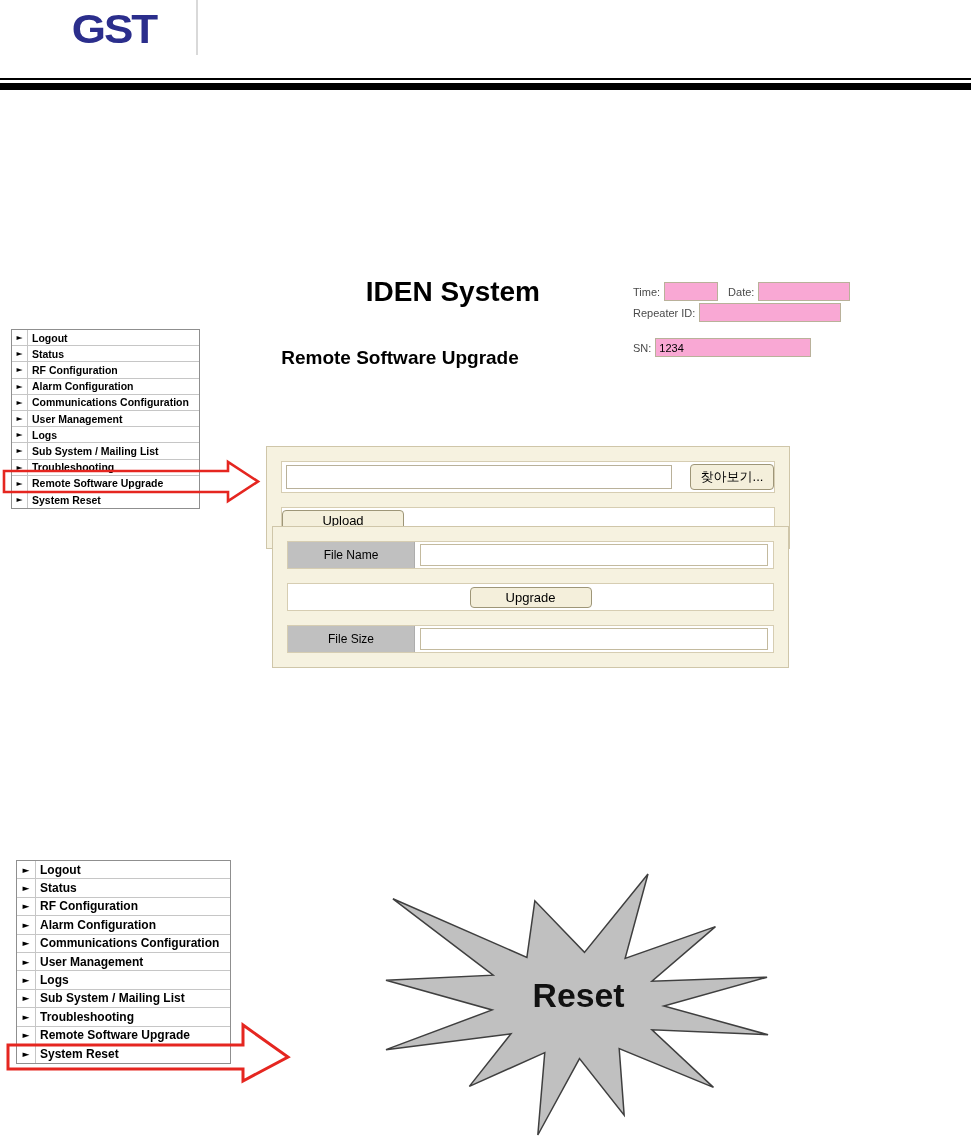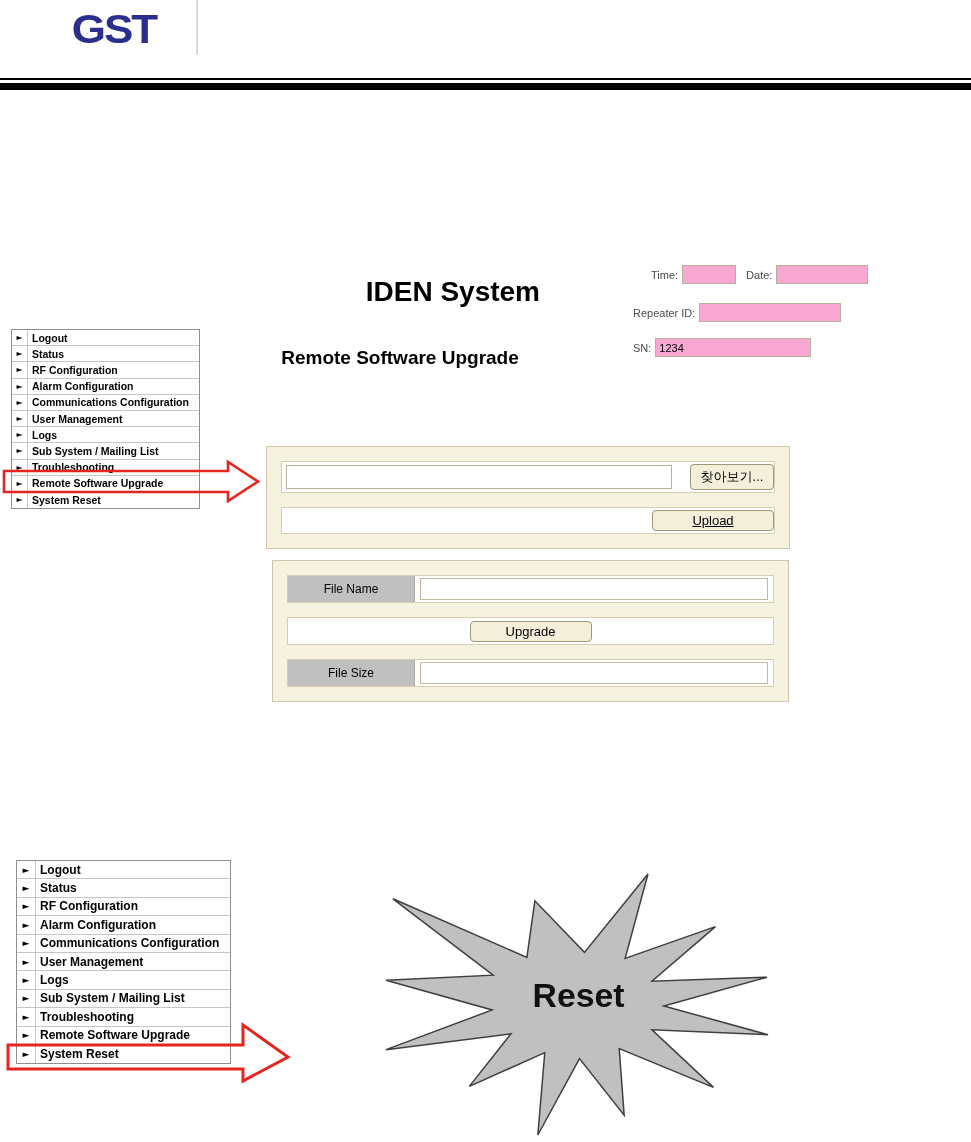--- a/index.html
+++ b/index.html
@@ -17,21 +17,21 @@
   #rule-thick{left:0;top:83px;width:971px;height:7px;background:#000;}
 
   
   #title-main{left:250px;top:276px;width:290px;text-align:right;font-size:28px;font-weight:bold;color:#000;}
   #title-sub{left:240px;top:347px;width:320px;text-align:center;font-size:19px;font-weight:bold;color:#000;}
 
   
   .field-label{font-size:11px;color:#4a4a4a;margin-right:4px;}
   .field-input{border:1px solid #b9b19a;background:#f9a8d4;height:15px;font-size:11px;color:#000;padding:1px 3px;font-family:inherit;}
   .field-row{position:absolute;display:flex;align-items:center;}
-  #row-time{left:633px;top:265px;margin-left:18px;}
+  #row-time{left:633px;top:282px;}
   #row-repeater{left:633px;top:303px;}
   #row-sn{left:633px;top:338px;}
 
   
   .menu{border:1px solid #8f8f8f;background:#fff;}
   .menu-row{display:flex;align-items:center;border-bottom:1px solid #c6c6c6;box-sizing:border-box;}
   .menu-row:last-child{border-bottom:none;}
   .menu-bullet{display:flex;align-items:center;justify-content:center;border-right:1px solid #c6c6c6;height:100%;box-sizing:border-box;color:#000;font-family:"DejaVu Sans",sans-serif;}
   .menu-label{font-weight:bold;color:#000;padding-left:4px;white-space:nowrap;}
   #menu1{left:11px;top:329px;width:187px;}
@@ -41,26 +41,26 @@
   #menu2{left:16px;top:860px;width:213px;}
   #menu2 .menu-row{height:18.4px;}
   #menu2 .menu-bullet{width:19px;font-size:9px;}
   #menu2 .menu-label{font-size:12px;}
 
   
   .panel{background:#f6f2e0;border:1px solid #cfc6a9;box-sizing:border-box;}
   .panel-row{background:#fff;border:1px solid #d6cdb2;margin:14px;display:flex;align-items:center;}
   #panel1{left:266px;top:446px;width:524px;}
   #panel1 .row-file{height:30px;}
-  #panel1 .row-upload{height:25px;justify-content:flex-end;text-decoration:underline;}
+  #panel1 .row-upload{height:25px;justify-content:flex-start;text-decoration:underline;}
   #file-path-input{width:388px;height:20px;margin-left:4px;border:1px solid #b9b19a;font-size:12px;padding:1px 3px;font-family:inherit;}
   .xp-btn{background:#f4efdb;border:1px solid #9e9678;border-radius:4px;font-size:13px;color:#000;font-family:inherit;cursor:pointer;}
   #browse-btn{width:86px;height:26px;margin-left:18px;}
   #upload-btn,#upgrade-btn{width:122px;height:21px;font-size:13px;}
-  #panel2{left:272px;top:560px;width:517px;}
+  #panel2{left:272px;top:526px;width:517px;}
   #panel2 .info-row{height:26px;}
   #panel2 .row-upgrade{height:26px;justify-content:center;}
   .gray-cell{width:126px;height:100%;background:#c0c0c0;border-right:1px solid #adadad;display:flex;align-items:center;justify-content:center;font-size:12px;color:#000;}
   .info-input{flex:1;height:18px;margin:0 5px;border:1px solid #c3ba9e;font-size:12px;padding:1px 3px;font-family:inherit;}
 
   
   .callout path{fill:none;stroke:#e52620;}
   #arrow1{left:0;top:455px;}
   #arrow2{left:0;top:1018px;}
 

